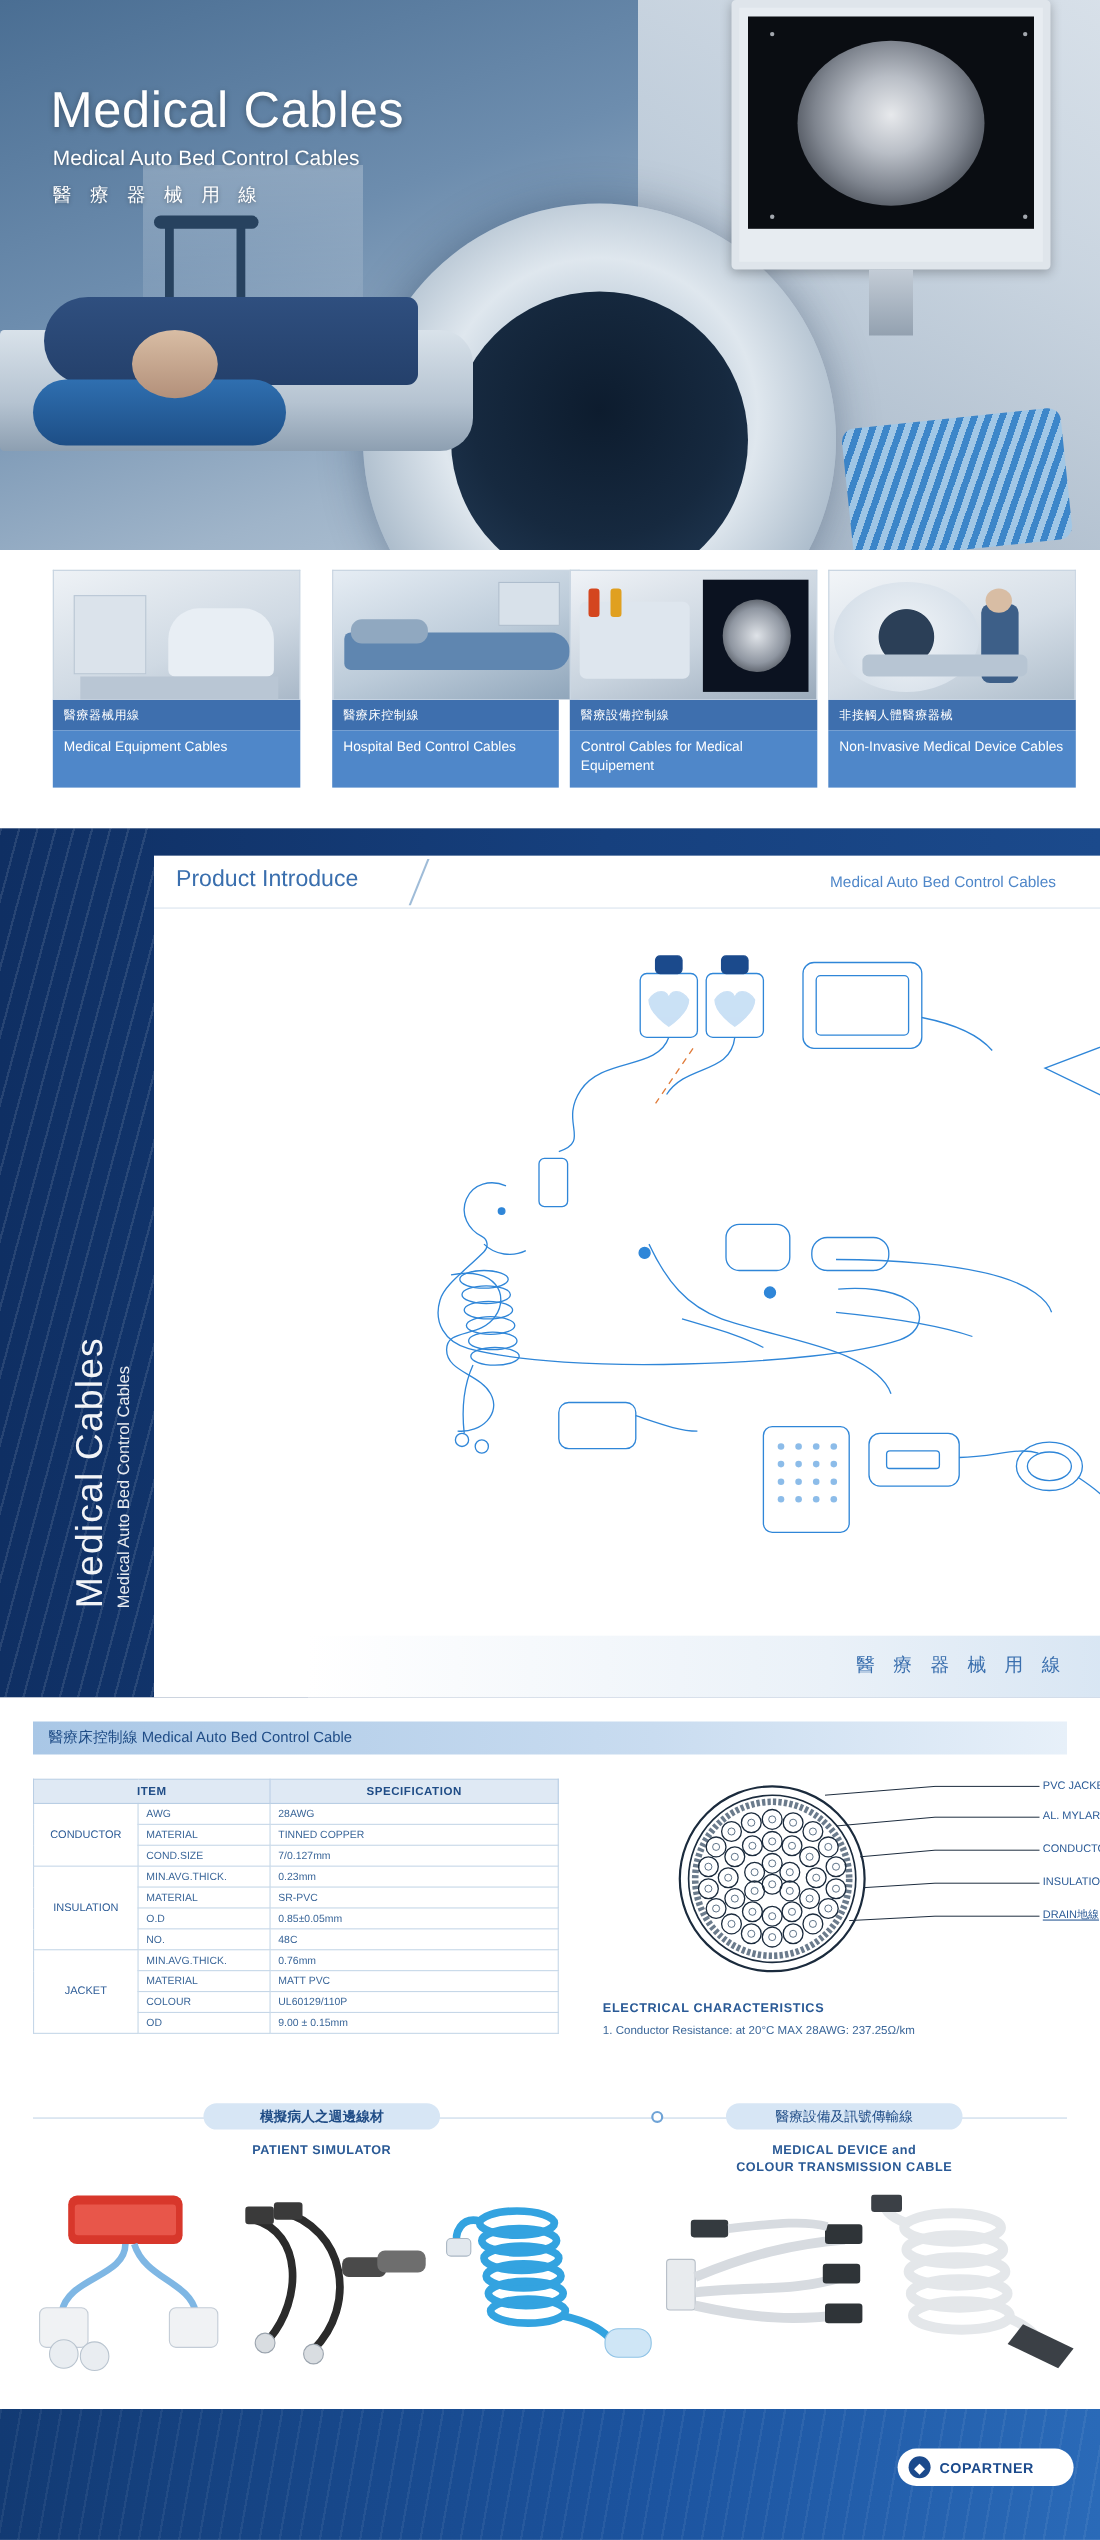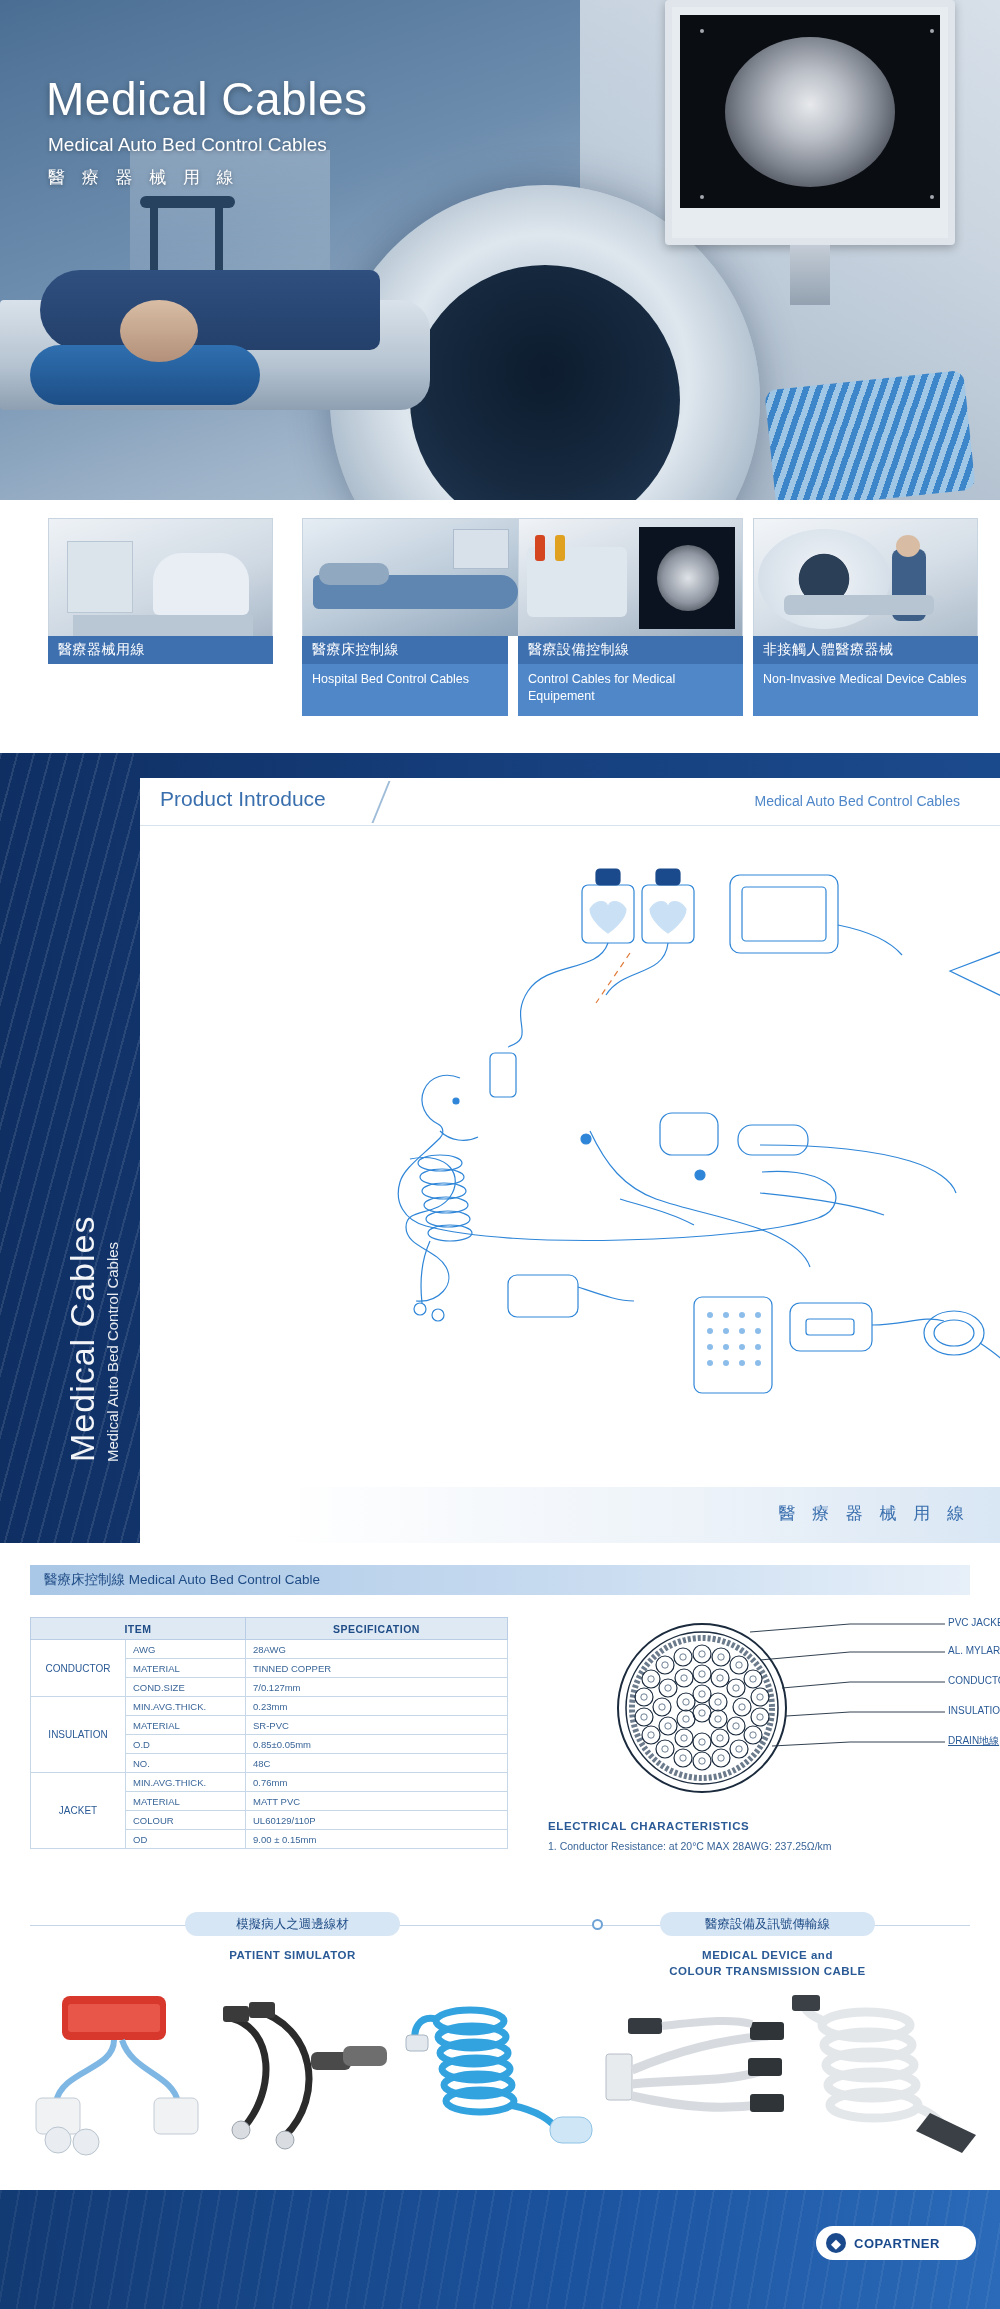--- a/index.html
+++ b/index.html
@@ -106,21 +106,21 @@
   }
   .cat {
     position:absolute; top:18px; width:225px;
   }
   .cat-img {
     width:225px; height:118px; border:1px solid #c8d4e0; border-bottom:none;
     background:#dfe6ee; position:relative; overflow:hidden;
   }
   .cat-img .ph { position:absolute; inset:0; }
   .cat-band-cn {
-    height:28px; background:#3e6fae; color:#fff; font-size:14px;
+    height:28px; background:#3e6fae; color:#fff; font-size:11px;
     display:flex; align-items:center; padding-left:10px; letter-spacing:.5px;
   }
   .cat-band-en {
     height:52px; background:#4f87c9; color:#fff; font-size:12.5px;
     padding:7px 10px 0 10px; line-height:1.35;
   }
   .cat.c0{ left:48px;} .cat.c1{ left:283px;padding-left:19px;} .cat.c2{ left:518px;} .cat.c3{ left:753px;}
 
   
   .intro-wrap {
@@ -212,21 +212,21 @@
   
   .bot-sep {
     position:absolute; left:30px; top:1925px; width:940px; height:1px;
     background:#c4d6e8;
   }
   .pill {
     position:absolute; height:24px; border-radius:12px;
     background:#d7e6f5; color:#1f4c86; font-size:12.5px;
     display:flex; align-items:center; justify-content:center;
   }
-  .pill.p1 { left:185px; top:1912px; width:215px; }
+  .pill.p1 { left:185px; top:1912px; width:215px;font-weight:bold; }
   .pill.p2 { left:660px; top:1912px; width:215px; }
   .cap {
     position:absolute; text-align:center; font-size:11.5px; font-weight:bold;
     color:#2a5a96; letter-spacing:.5px; line-height:1.35;
   }
   .cap.c1 { left:185px; top:1948px; width:215px; }
   .cap.c2 { left:630px; top:1948px; width:275px; }
   .dot-mid {
     position:absolute; left:592px; top:1919px; width:11px; height:11px;
     border-radius:50%; background:#ffffff; border:2px solid #6fa3d6;
@@ -294,20 +294,21 @@
 <div class="cat-strip">
 
   <div class="cat c0">
     <div class="cat-img">
       <div class="ph" style="background:linear-gradient(160deg,#eef2f6 0%,#cfd9e3 60%,#a9b8c8 100%);"></div>
       <div style="position:absolute;left:18px;top:22px;width:66px;height:72px;background:#dbe3eb;border:1px solid #b9c6d4;"></div>
       <div style="position:absolute;left:104px;top:34px;width:96px;height:62px;background:#e8eef4;border-radius:28px 28px 6px 6px;"></div>
       <div style="position:absolute;left:24px;top:96px;width:180px;height:22px;background:#b9c6d4;"></div>
     </div>
     <div class="cat-band-cn">醫療器械用線</div>
+    <div class="cat-band-en">Medical Equipment Cables</div>
   </div>
 
   <div class="cat c1">
     <div class="cat-img">
       <div class="ph" style="background:linear-gradient(160deg,#e6edf4 0%,#bccbd9 55%,#8fa5ba 100%);"></div>
       <div style="position:absolute;left:10px;top:56px;width:205px;height:34px;background:#5f86b0;border-radius:6px 18px 18px 6px;"></div>
       <div style="position:absolute;left:16px;top:44px;width:70px;height:22px;background:#90a8c0;border-radius:10px;"></div>
       <div style="position:absolute;left:150px;top:10px;width:56px;height:40px;background:#d8e1ea;border:1px solid #aebdcd;"></div>
     </div>
     <div class="cat-band-cn">醫療床控制線</div>

